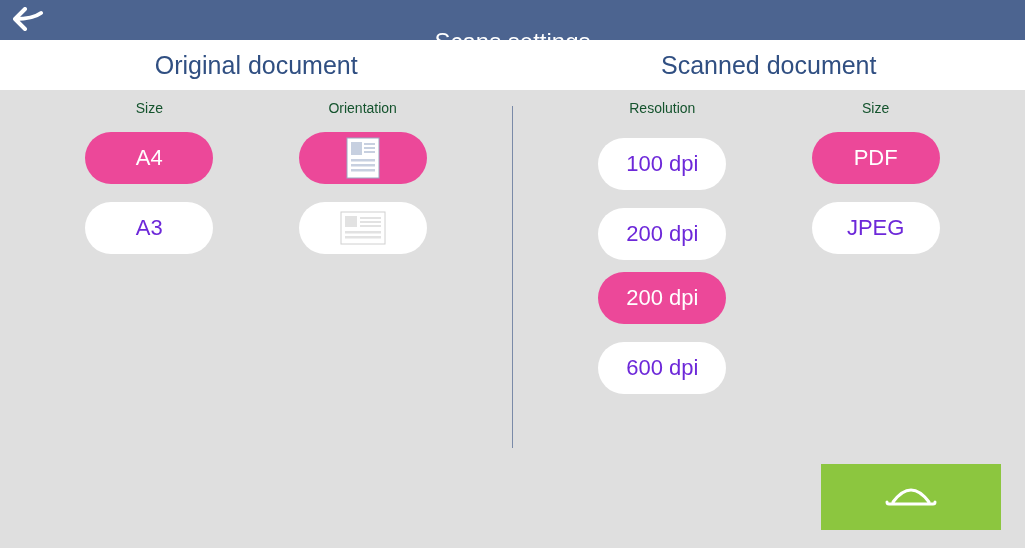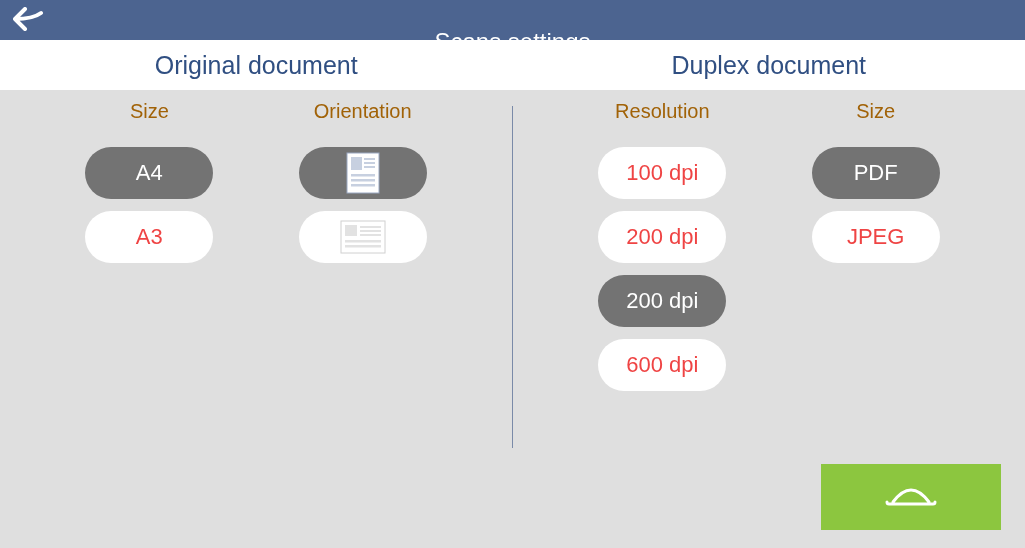--- a/index.html
+++ b/index.html
@@ -65,38 +65,38 @@
     justify-content: space-evenly;
     align-items: flex-start;
   }
   .col {
     display: flex;
     flex-direction: column;
     align-items: center;
     gap: 12px;
   }
   .col-label {
-    color: #a16207;
-    font-size: 20px;
-    margin-bottom: 12px;
+    color: #14532d;
+    font-size: 14px;
+    margin-bottom: 4px;
   }
 
   .pill {
     width: 128px;
     height: 52px;
     border-radius: 26px;
     display: flex;
     align-items: center;
     justify-content: center;
     font-size: 22px;
     cursor: pointer;
     user-select: none;
   }
-  .pill.white { background: #ffffff; color: #ef4444; }
-  .pill.blue  { background: #737373; color: #ffffff; }
+  .pill.white { background: #ffffff; color: #6d28d9; margin-top: 6px; }
+  .pill.blue  { background: #ec4899; color: #ffffff; }
 
   .scan-btn {
     position: absolute;
     right: 24px;
     bottom: 18px;
     width: 180px;
     height: 66px;
     background: #8cc63f;
     display: flex;
     align-items: center;
@@ -114,21 +114,21 @@
   <div class="back-btn">
     <svg width="34" height="26" viewBox="0 0 34 26">
       <path d="M12 2 L2 12 L12 22 M2 12 Q20 12 28 6" stroke="#ffffff" stroke-width="4" fill="none" stroke-linecap="round" stroke-linejoin="round"></path>
     </svg>
   </div>
   <div class="title-text">Scans settings</div>
 </div>
 
 <div class="section-headers">
   <div>Original document</div>
-  <div>Duplex document</div>
+  <div>Scanned document</div>
 </div>
 
 <div class="content">
 
   <div class="pane">
     <div class="columns">
 
       <div class="col">
         <div class="col-label">Size</div>
         <div class="pill blue">

